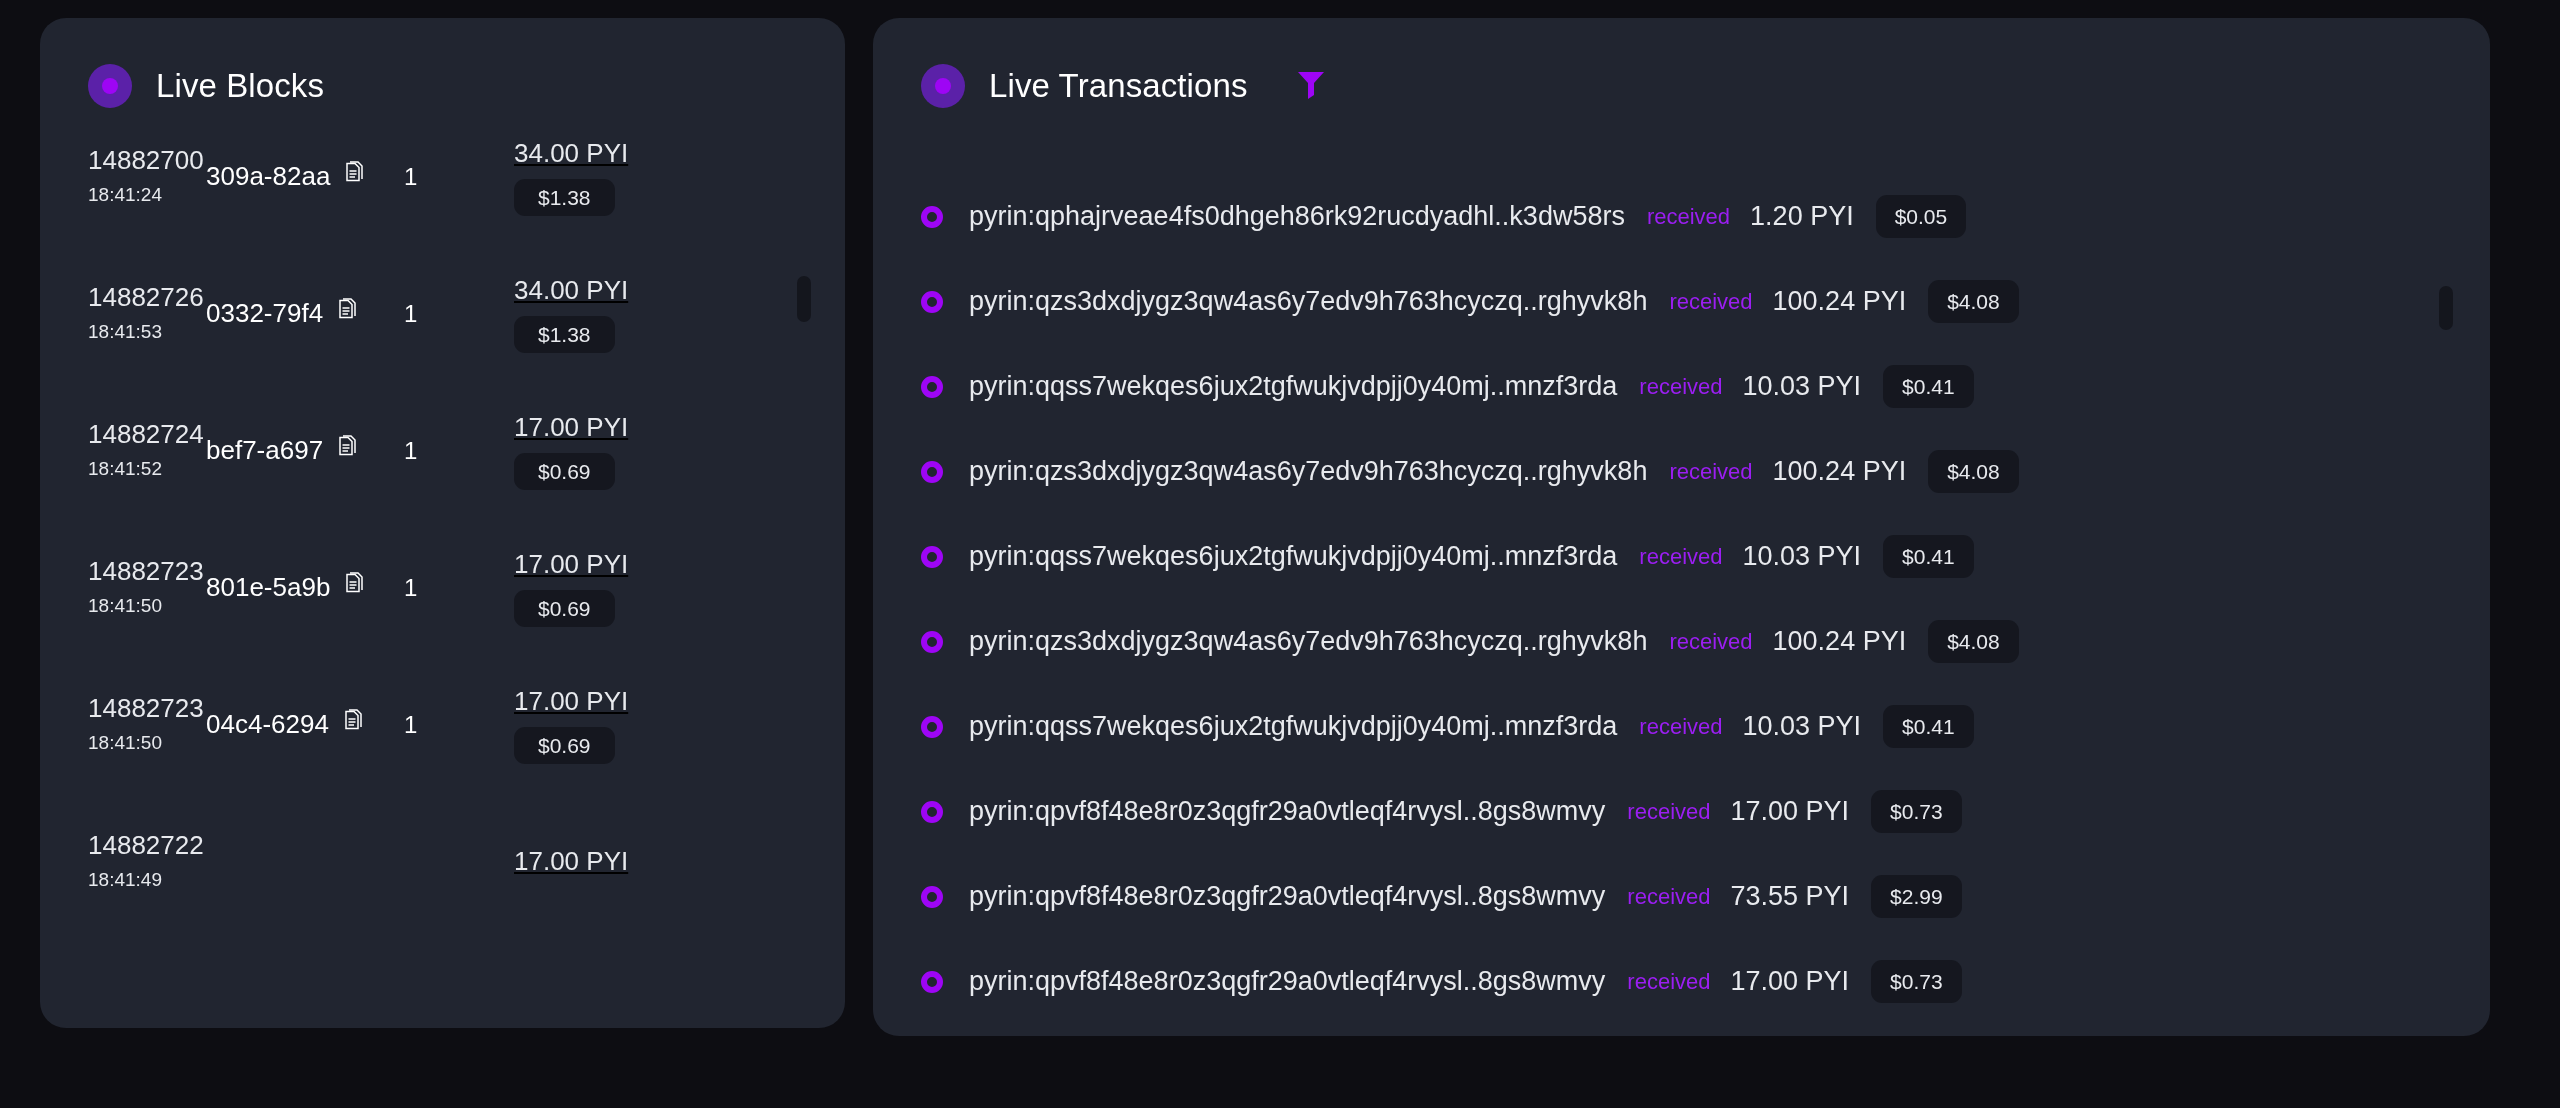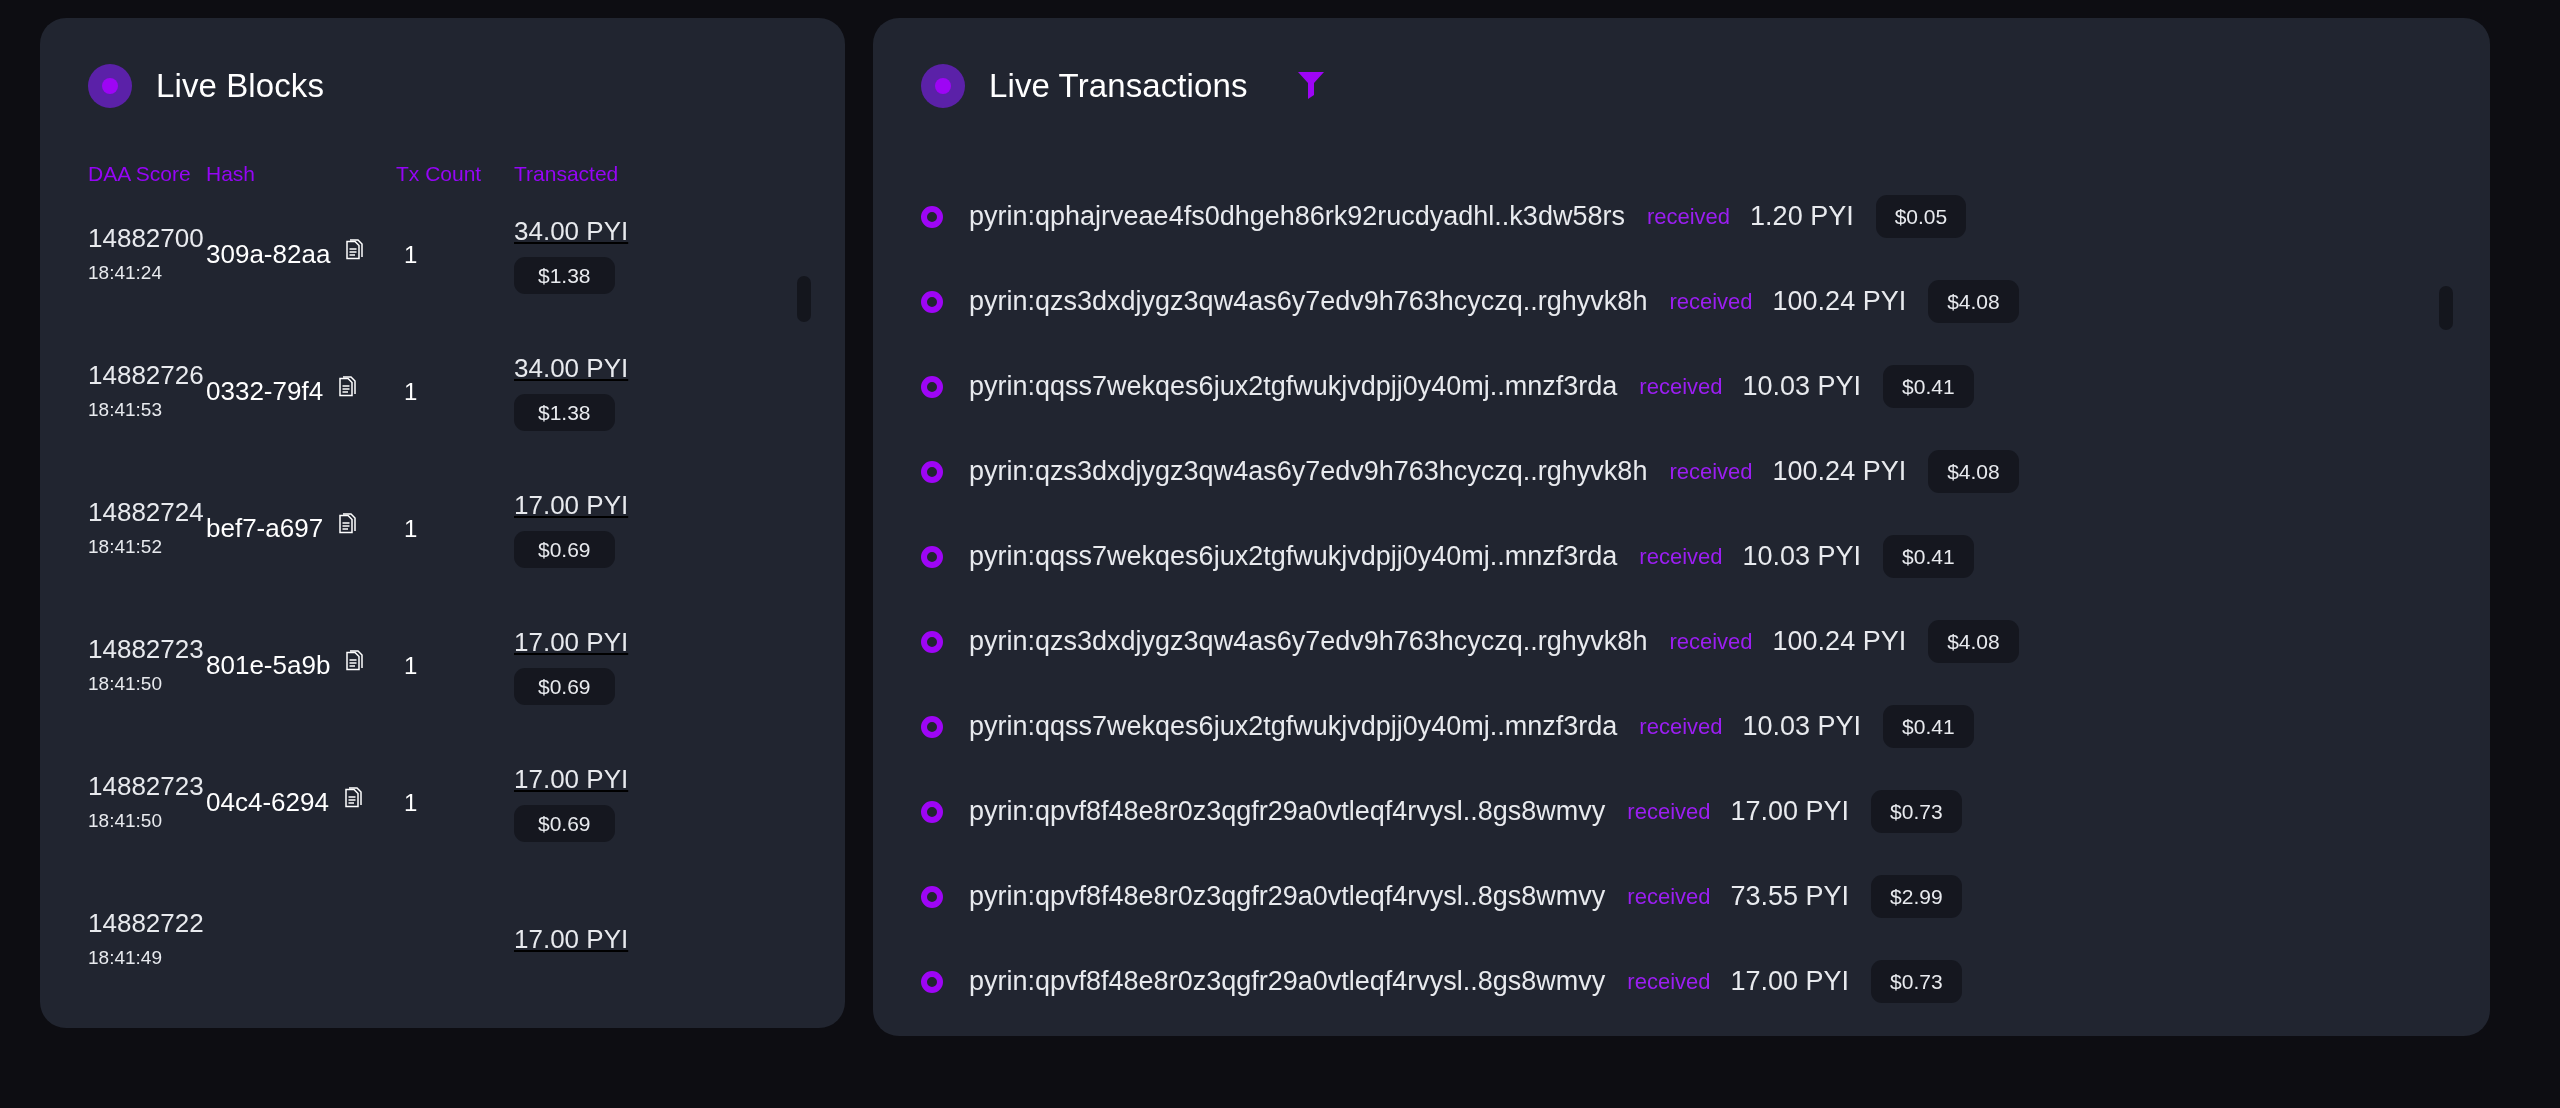--- a/index.html
+++ b/index.html
@@ -191,26 +191,20 @@
 
     <div class="panel-header">
       <span class="dot-badge">
           <i></i>
         </span>
       <h2 class="panel-title">Live Blocks</h2>
     </div>
 
     <div class="blocks-body">
 
-      <div class="blocks-head">
-        <span class="bh-daa">DAA Score</span>
-        <span class="bh-hash">Hash</span>
-        <span class="bh-tx">Tx Count</span>
-        <span class="bh-trans">Transacted</span>
-      </div>
 
       <div class="block-row">
         <div class="br-daa">
           <div class="br-score">14882700</div>
           <div class="br-time">18:41:24</div>
         </div>
         <div class="br-hash">
           <span>309a-82aa</span>
           <span class="doc-icon">
             <svg width="22" height="24" viewBox="0 0 22 24" fill="none" stroke="#ffffff" stroke-width="1.5">

